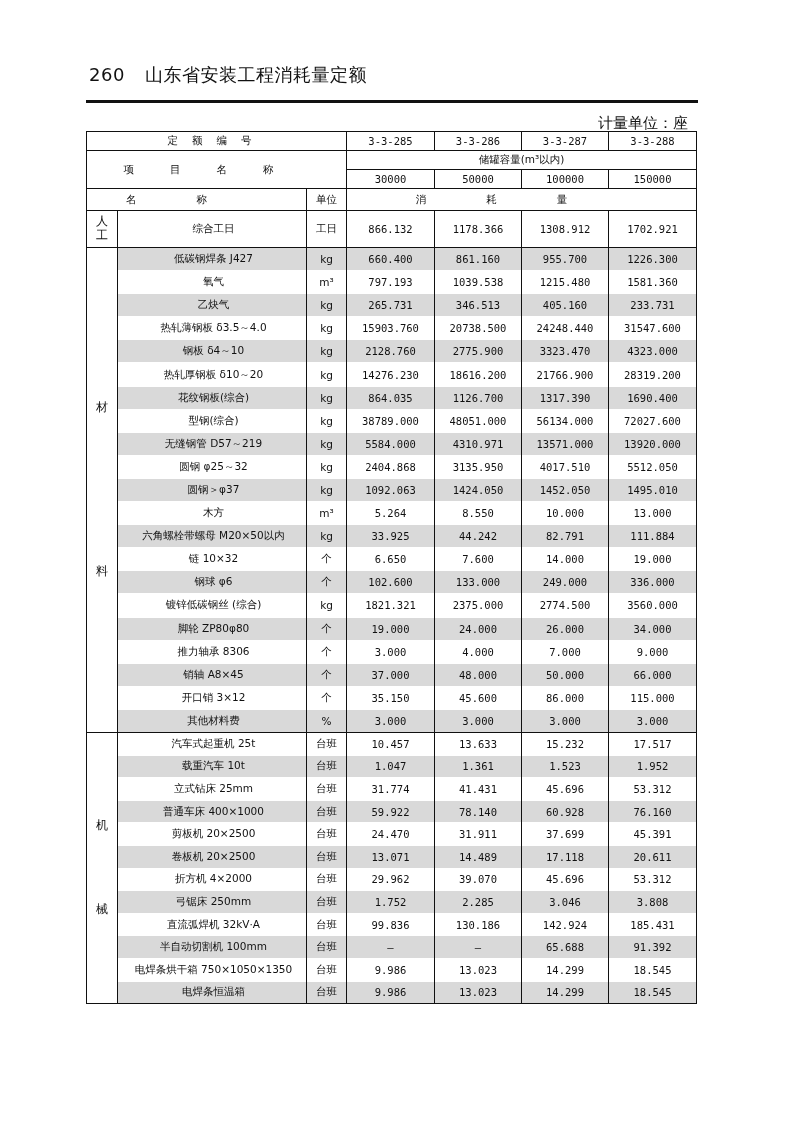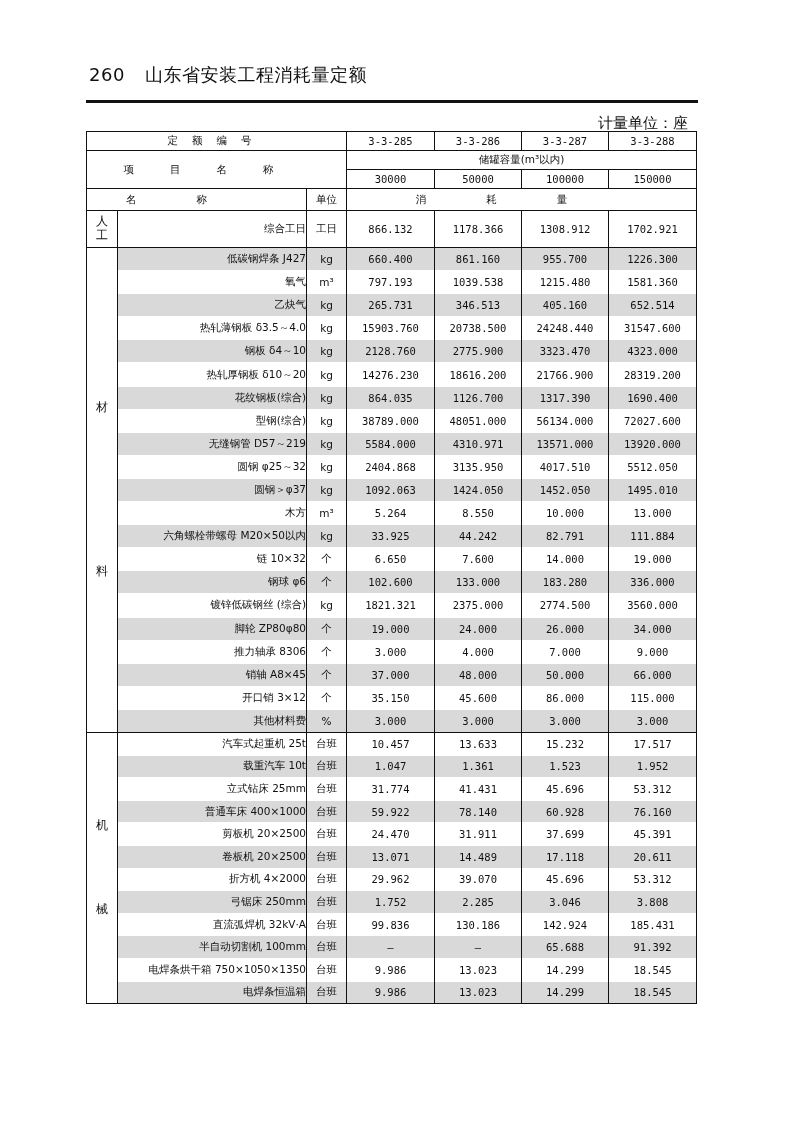--- a/index.html
+++ b/index.html
@@ -6,21 +6,21 @@
   body { width:794px; height:1123px; position:relative; overflow:hidden;
          font-family:"DejaVu Sans", sans-serif; color:#111; }
   .page-header { position:absolute; left:89px; top:63px; font-size:18px; letter-spacing:0.5px; }
   .page-header .pnum { margin-right:14px; }
   .rule { position:absolute; left:86px; top:100px; width:612px; height:3px; background:#111; }
   .unit-note { position:absolute; right:106px; top:114px; font-size:15px; }
   table.quota { position:absolute; left:86px; top:131px; border-collapse:collapse;
                 table-layout:fixed; width:610px; font-size:10.5px; }
   table.quota td { border:1.6px solid #111; padding:0; text-align:center; vertical-align:middle;
                    white-space:nowrap; overflow:hidden; }
-  table.quota td.name { text-align:right; padding-left:3px; }
+  table.quota td.name { text-align:center; padding-left:3px; }
   table.quota td.cat { font-size:12px; line-height:1.15; }
   table.quota tr.h20 td { height:18px; }
   table.quota tr.hname td { height:21px; }
   table.quota tr.labor td { height:36px; }
   table.quota tr.mat td { height:22.1px; }
   table.quota tr.mach td { height:21.6px; }
   table.quota tr.shade td.s { background:#d9d9d9; }
   table.quota tr.body td.s { border-top-color:transparent; border-bottom-color:transparent; }
   table.quota tr.body td.s.name { border-left:1.6px solid #111; }
   table.quota tr.first td.s { border-top-color:#111; }
@@ -102,21 +102,21 @@
         <td class="s num">1039.538</td>
         <td class="s num">1215.480</td>
         <td class="s num">1581.360</td>
       </tr>
       <tr class="mat body shade">
         <td class="s name">乙炔气</td>
         <td class="s">kg</td>
         <td class="s num">265.731</td>
         <td class="s num">346.513</td>
         <td class="s num">405.160</td>
-        <td class="s num">652.514</td>
+        <td class="s num">233.731</td>
       </tr>
       <tr class="mat body">
         <td class="s name">热轧薄钢板 δ3.5～4.0</td>
         <td class="s">kg</td>
         <td class="s num">15903.760</td>
         <td class="s num">20738.500</td>
         <td class="s num">24248.440</td>
         <td class="s num">31547.600</td>
       </tr>
       <tr class="mat body shade">
@@ -197,21 +197,21 @@
         <td class="s num">6.650</td>
         <td class="s num">7.600</td>
         <td class="s num">14.000</td>
         <td class="s num">19.000</td>
       </tr>
       <tr class="mat body shade">
         <td class="s name">钢球 φ6</td>
         <td class="s">个</td>
         <td class="s num">102.600</td>
         <td class="s num">133.000</td>
-        <td class="s num">183.280</td>
+        <td class="s num">249.000</td>
         <td class="s num">336.000</td>
       </tr>
       <tr class="mat body">
         <td class="s name">镀锌低碳钢丝 (综合)</td>
         <td class="s">kg</td>
         <td class="s num">1821.321</td>
         <td class="s num">2375.000</td>
         <td class="s num">2774.500</td>
         <td class="s num">3560.000</td>
       </tr>

